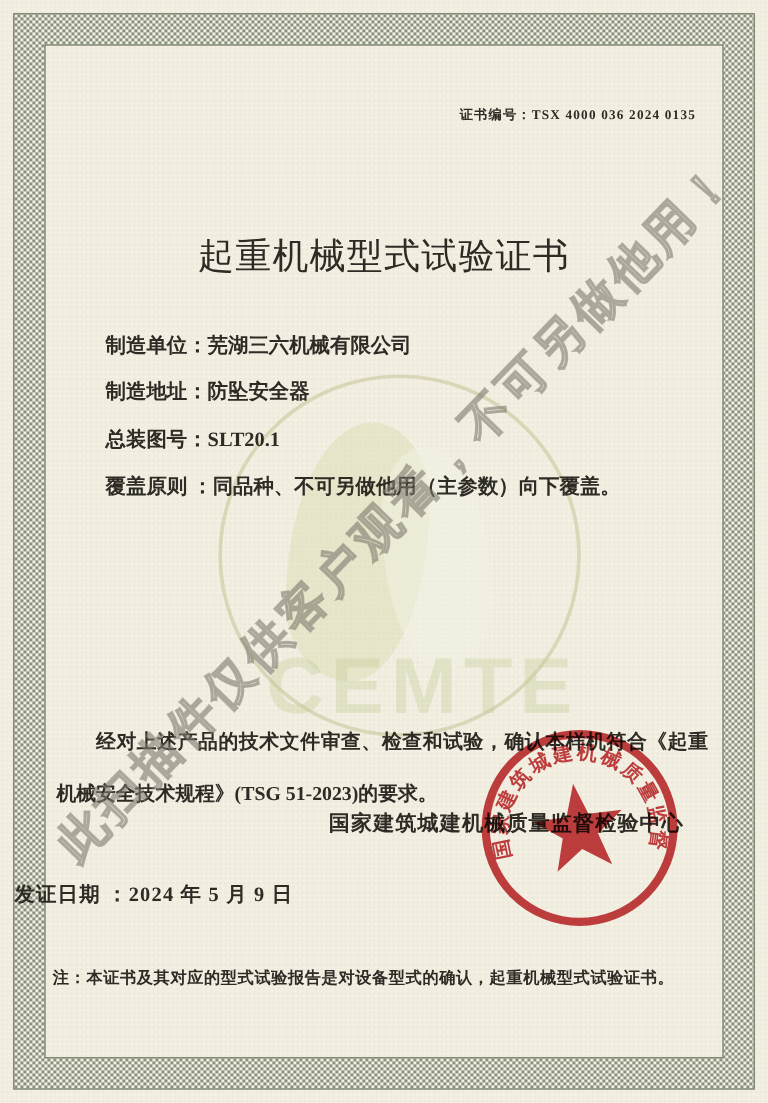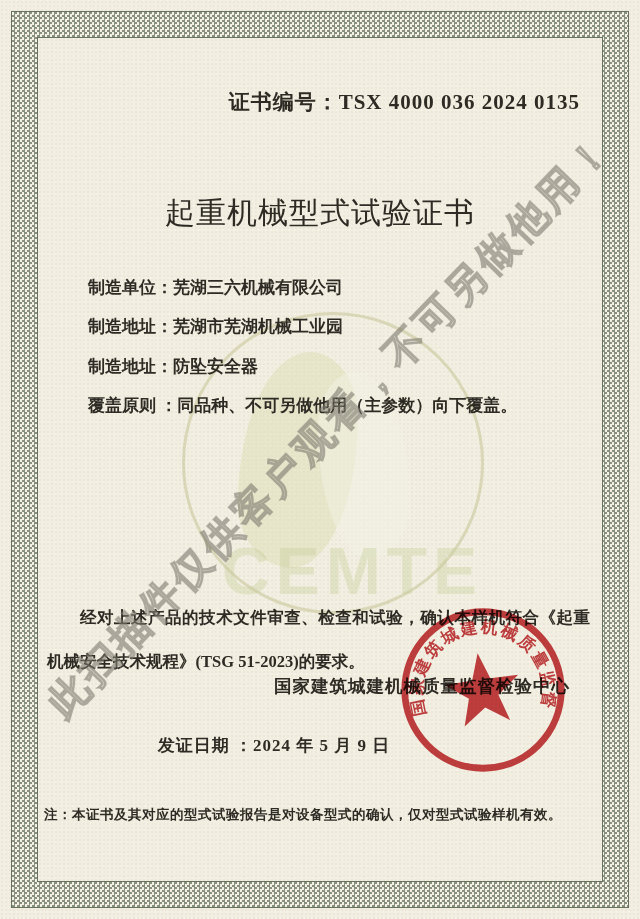--- a/index.html
+++ b/index.html
@@ -61,40 +61,40 @@
     font-family:"Liberation Sans",sans-serif;
     font-size:40px;font-weight:700;letter-spacing:4px;
     color:rgba(125,122,112,.14);
     -webkit-text-stroke:1.3px rgba(125,122,112,.55);
     white-space:nowrap;
   }
   
   .content{position:absolute;inset:0;z-index:4;}
   .cert-no{
     position:absolute;top:88px;right:60px;
-    font-size:21px;font-weight:700;letter-spacing:1px;
+    font-size:11px;font-weight:700;letter-spacing:1px;
   }
   .title{
     position:absolute;top:193px;left:0;width:100%;
     text-align:center;font-size:30px;font-weight:400;letter-spacing:1px;
   }
   .fields{position:absolute;top:268px;left:88px;right:40px;}
   .field-row{height:39.4px;line-height:39.4px;font-size:17px;font-weight:700;white-space:nowrap;}
   .statement{
     position:absolute;top:596px;left:47px;right:50px;
     font-size:16.5px;font-weight:700;line-height:44px;
     text-indent:2em;text-align:justify;
   }
   .authority{
     position:absolute;top:674px;left:0;right:70px;
     text-align:right;font-size:17.5px;font-weight:700;letter-spacing:1px;
   }
   .issue-date{
     position:absolute;top:734px;left:12px;right:104px;
-    text-align:center;font-size:17px;font-weight:700;letter-spacing:1px;
+    text-align:left;font-size:17px;font-weight:700;letter-spacing:1px;
   }
   .note{
     position:absolute;top:806px;left:44px;right:42px;
     font-size:13.5px;font-weight:700;letter-spacing:.5px;white-space:nowrap;
   }
   
   .stamp{
     position:absolute;left:395px;top:602px;width:176px;height:176px;z-index:7;
     pointer-events:none;opacity:.88;mix-blend-mode:multiply;
   }
@@ -120,39 +120,39 @@
     <span>证书编号：</span><span>TSX 4000 036 2024 0135</span>
   </div>
 
   <div class="title">起重机械型式试验证书</div>
 
   <div class="fields">
     <div class="field-row">
       <span>制造单位：</span><span>芜湖三六机械有限公司</span>
     </div>
     <div class="field-row">
-      <span>制造地址：</span><span>芜湖市芜湖机械工业园</span>
+      <span>制造地址：</span><span>防坠安全器</span>
     </div>
     <div class="field-row">
-      <span>制造地址：</span><span>防坠安全器</span>
+      <span>总装图号：</span><span>SLT20.1</span>
     </div>
     <div class="field-row">
       <span>覆盖原则 ：</span><span>同品种、不可另做他用（主参数）向下覆盖。</span>
     </div>
   </div>
 
   <div class="statement">经对上述产品的技术文件审查、检查和试验，确认本样机符合《起重机械安全技术规程》(TSG 51-2023)的要求。</div>
 
   <div class="authority">国家建筑城建机械质量监督检验中心</div>
 
   <div class="issue-date">
     <span>发证日期 ：</span><span>2024 年 5 月 9 日</span>
   </div>
 
-  <div class="note">注：本证书及其对应的型式试验报告是对设备型式的确认，仅对型式试验样机有效。</div>
+  <div class="note">注：本证书及其对应的型式试验报告是对设备型式的确认，起重机械型式试验证书。</div>
 </div>
 
 <svg class="stamp" viewBox="0 0 180 180">
   <circle cx="90" cy="90" r="80" fill="none" stroke="#c0262b" stroke-width="7"></circle>
   <polygon fill="#c0262b" transform="rotate(-8 90 92)" points="90,52 99.4,79.1 128,79.6 105.2,96.9 113.5,124.4 90,108 66.5,124.4 74.8,96.9 52,79.6 80.6,79.1"></polygon>
   <path id="stamp-arc" d="M 32,115 A 62,62 0 1 1 148,115" fill="none"></path>
   <text fill="#c0262b" font-size="17" font-weight="bold" letter-spacing="2.5" font-family="Liberation Sans, sans-serif">
     <textPath href="#stamp-arc" startOffset="0">国家建筑城建机械质量监督检验中心</textPath>
   </text>
 </svg>

